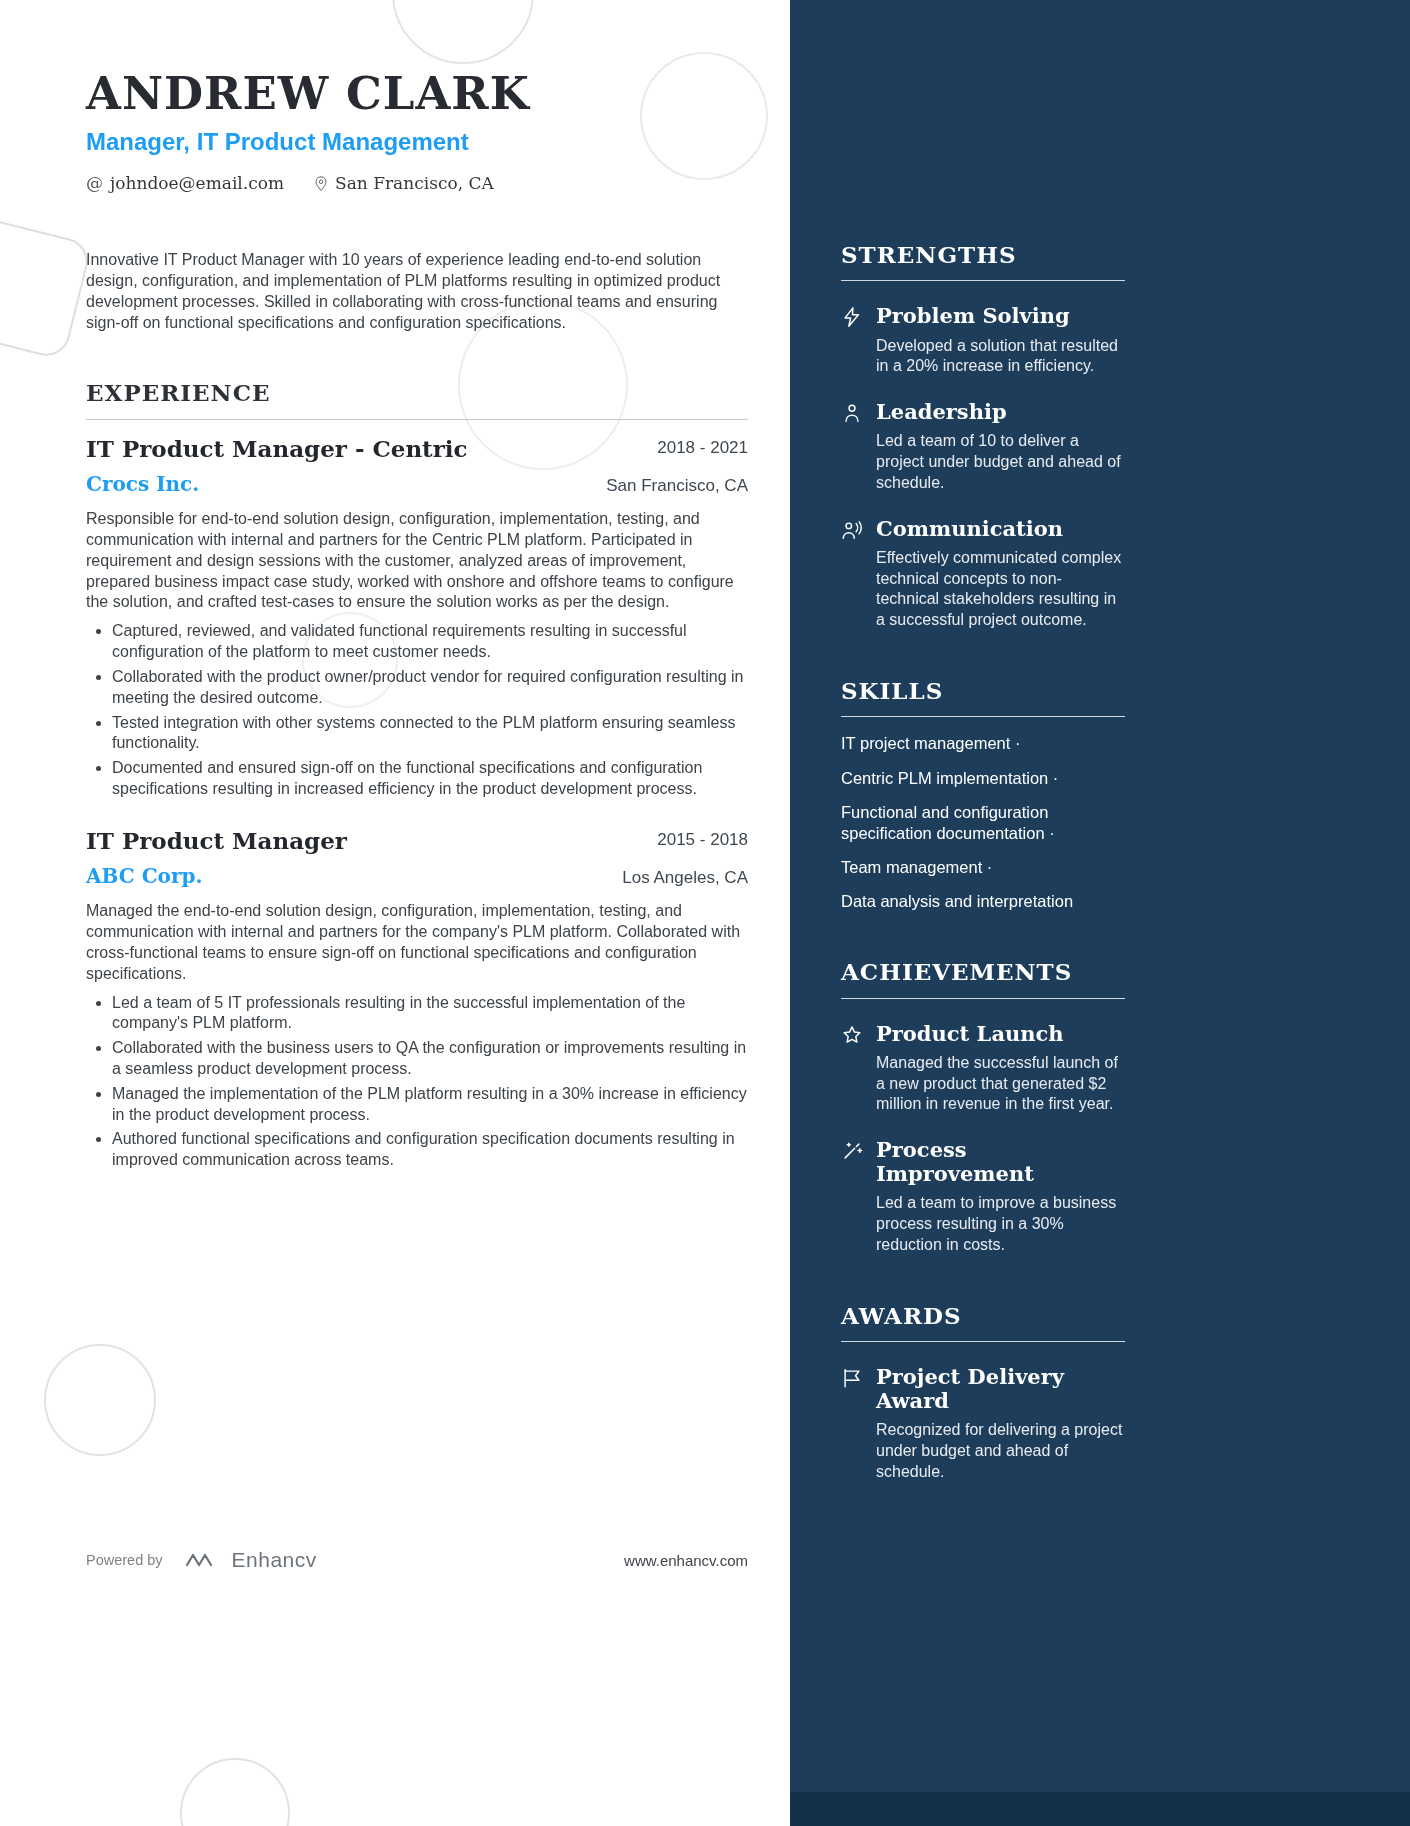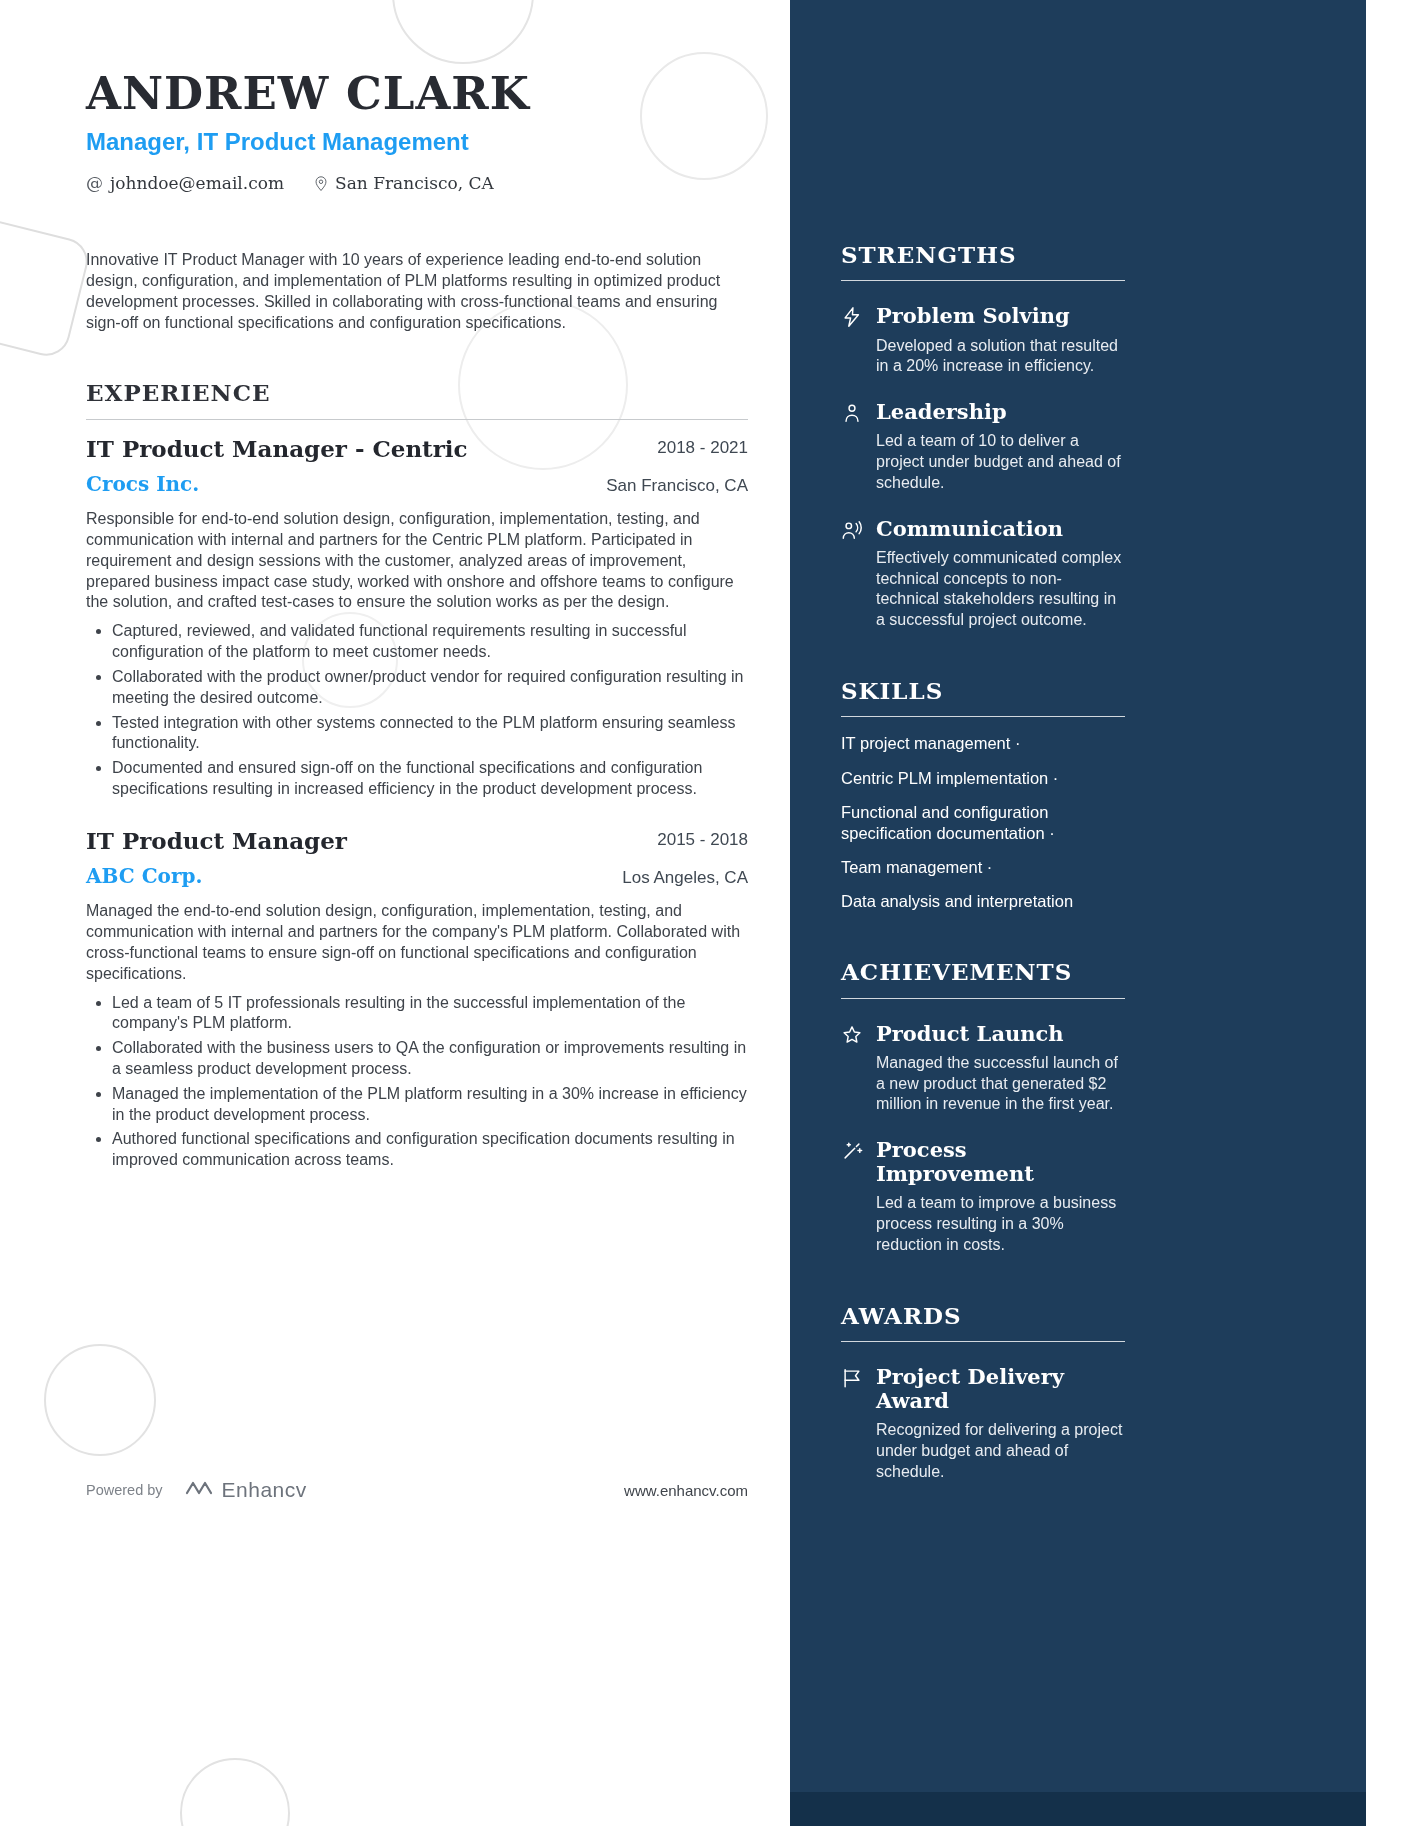--- a/index.html
+++ b/index.html
@@ -34,42 +34,42 @@
   .job-head { display:flex; justify-content:space-between; align-items:center; }
   .job-title { font-family:"DejaVu Serif", serif; font-size:23px; font-weight:700; color:#24272e; }
   .job-dates { font-size:17px; color:#3f4852; white-space:nowrap; }
   .company-row { display:flex; justify-content:space-between; align-items:baseline; margin-top:10px;gap:40px; }
   .company { font-family:"DejaVu Serif", serif; font-size:20px; font-weight:600; color:var(--accent,#1e9df2); }
   .job-loc { font-size:17px; color:#3f4852; }
   .job-desc { margin-top:13px; font-size:16px; line-height:1.31; color:#3e434a; }
   ul.bullets { margin-top:8px; padding-left:26px; }
   ul.bullets li { font-size:16px; line-height:1.3; color:#3e434a; margin-bottom:4px; }
   
-  .sidebar { position:absolute; left:790px; top:0; width:576px; height:1826px; background:var(--sidebar-bg,#1e3d5b); z-index:1; }
+  .sidebar { position:absolute; left:790px; top:0; width:620px; height:1826px; background:var(--sidebar-bg,#1e3d5b); z-index:1; }
   .sidebar::after { content:""; position:absolute; left:0; right:0; bottom:0; height:34px; background:var(--sidebar-strip,#14304a); }
   .sidebar-inner { margin-left:51px; width:284px; padding-top:242px; }
   .h-side {
     font-family:"DejaVu Serif", serif; font-size:23px; font-weight:600; color:#ffffff;
     letter-spacing:1px; padding-bottom:12px; border-bottom:1px solid rgba(255,255,255,0.8); line-height:1.15;
   }
   .side-section { margin-top:47px; }
   .side-section:first-child { margin-top:0; }
   .side-item { position:relative; padding-left:35px; margin-top:23px; }
   .side-icon { position:absolute; left:0; top:2px; width:22px; height:22px; }
   .side-icon svg { width:22px; height:22px; stroke:#ffffff; fill:none; stroke-width:1.6; stroke-linecap:round; stroke-linejoin:round; }
   .side-title { font-family:"DejaVu Serif", serif; font-size:21px; font-weight:600; color:#ffffff; line-height:1.15; }
   .side-text { margin-top:7px; font-size:16px; line-height:1.3; color:#e8ecf1; }
   .skills { margin-top:16px; }
   .skill { font-size:16.5px; color:#ffffff; line-height:1.28; margin-bottom:13px; }
   .skill::after { content:" \00B7"; }
   .skill:last-child::after { content:""; }
   
-  .footer { position:absolute; left:86px; top:1478px; width:662px; display:flex; align-items:center; z-index:1; }
+  .footer { position:absolute; left:86px; top:1548px; width:662px; display:flex; align-items:center; z-index:1; }
   .powered { font-size:14.5px; color:#7d8289; }
-  .logo { display:flex; gap:9px; margin-left:22px; }
+  .logo { display:flex; align-items:center; gap:19px; margin-left:22px; }
   .logo svg { width:28px; height:20px; stroke:#6d737c; fill:none; stroke-width:2.2; stroke-linecap:round; stroke-linejoin:round; }
   .logo-word { font-size:21px; color:#6d737c; letter-spacing:0.5px; font-weight:500; }
   .site { margin-left:auto; font-size:15px; color:#3f444b; }
 </style>
 </head>
 <body>
 
 <div class="page">
 
   <div class="deco-square" style="left:-40px; top:228px; width:120px; height:120px;"></div>

